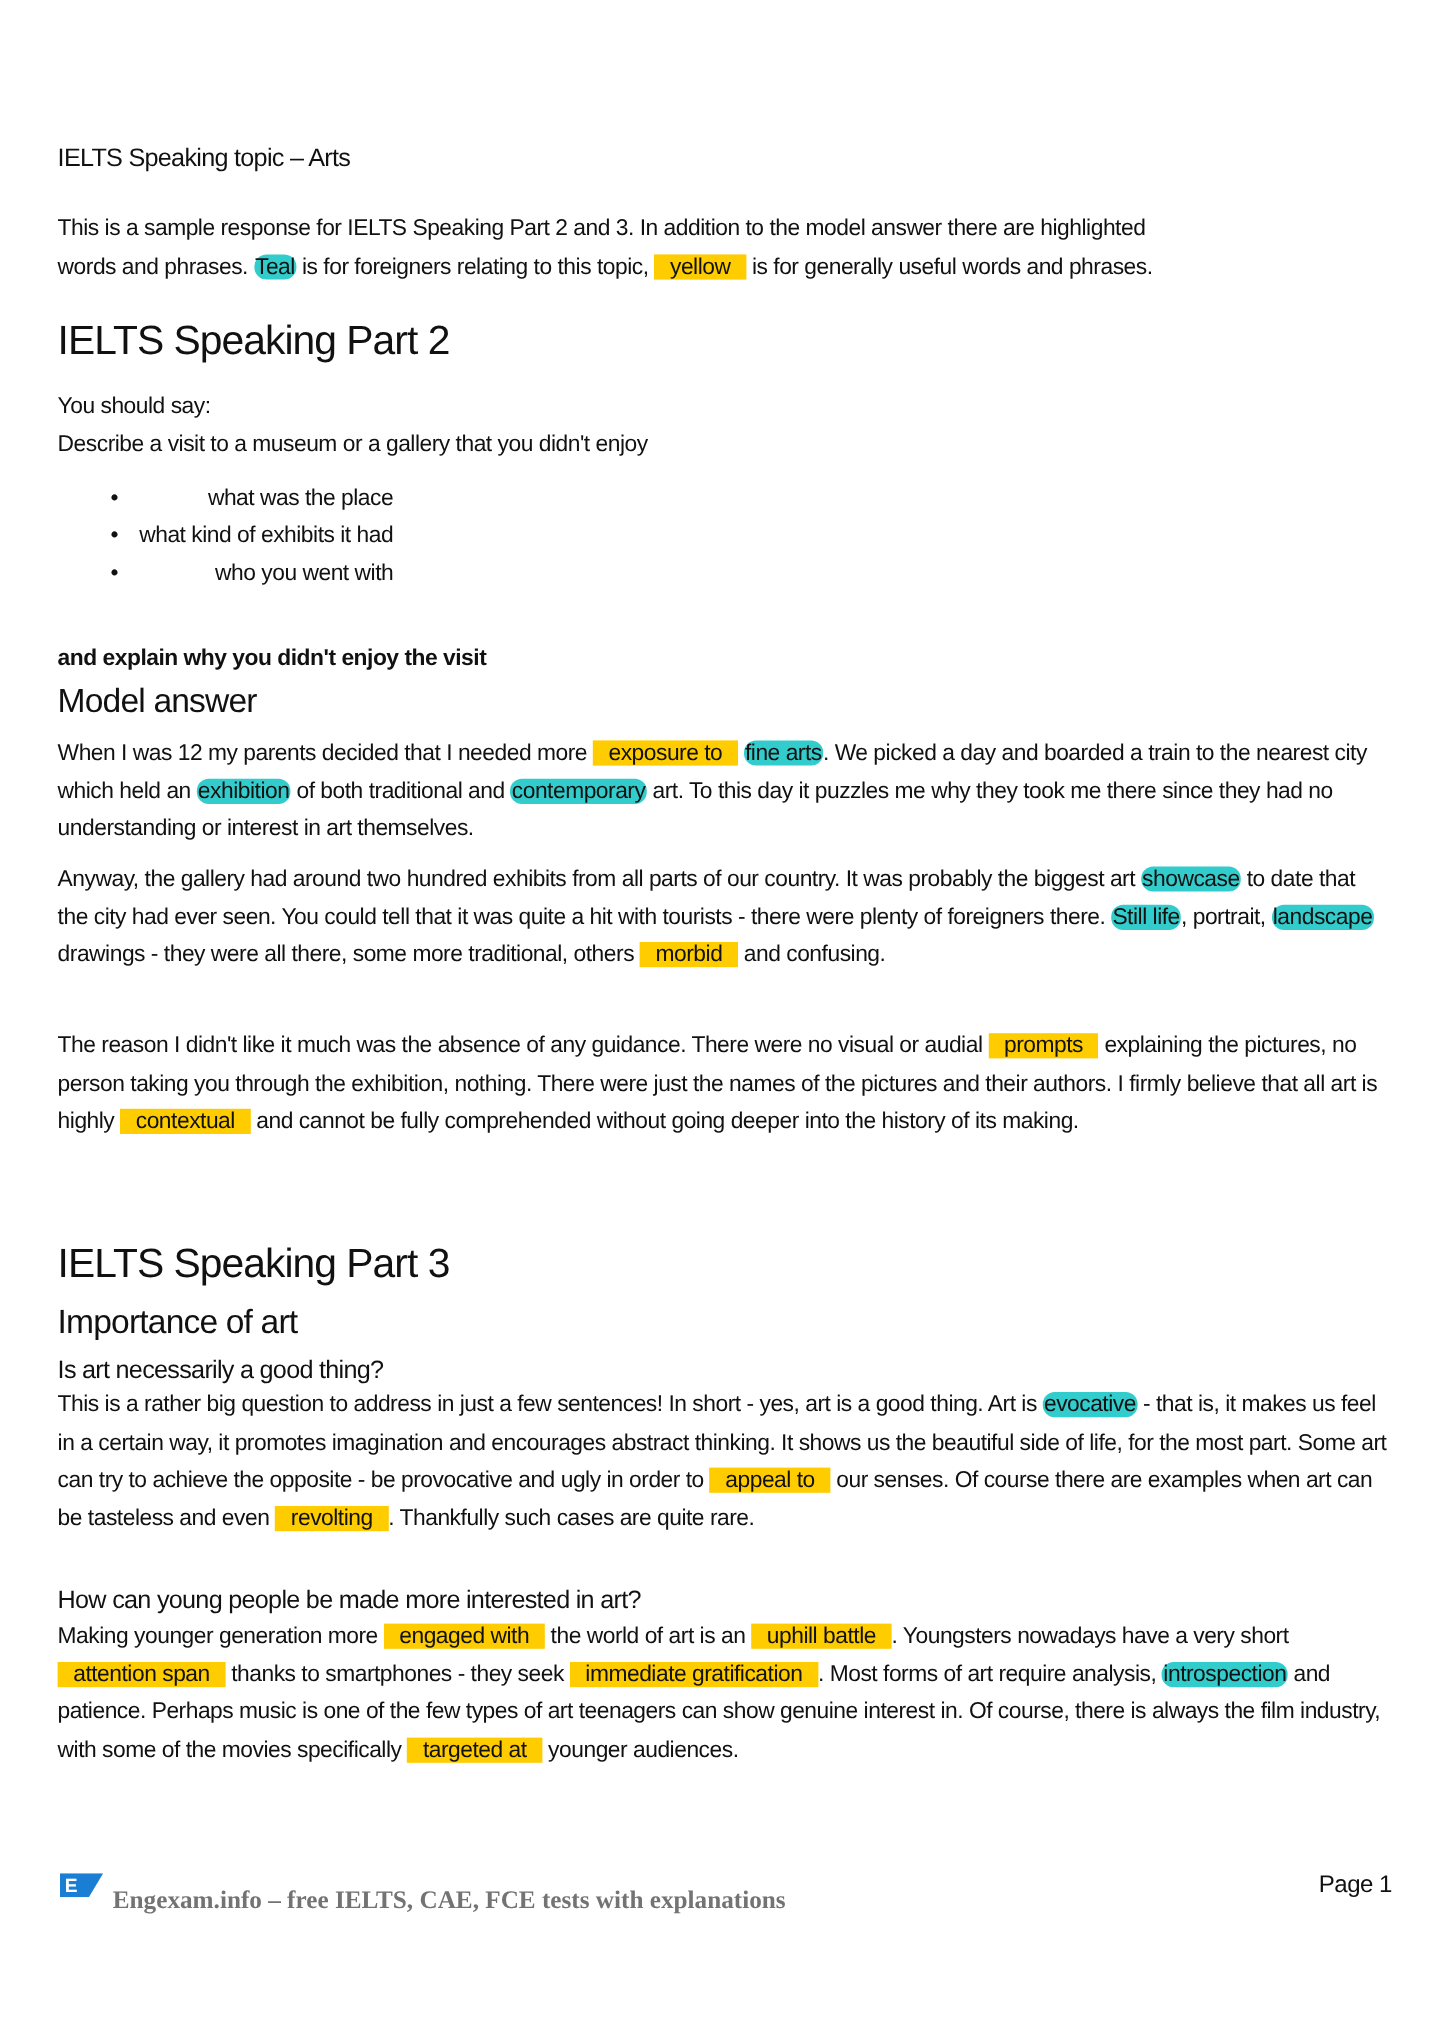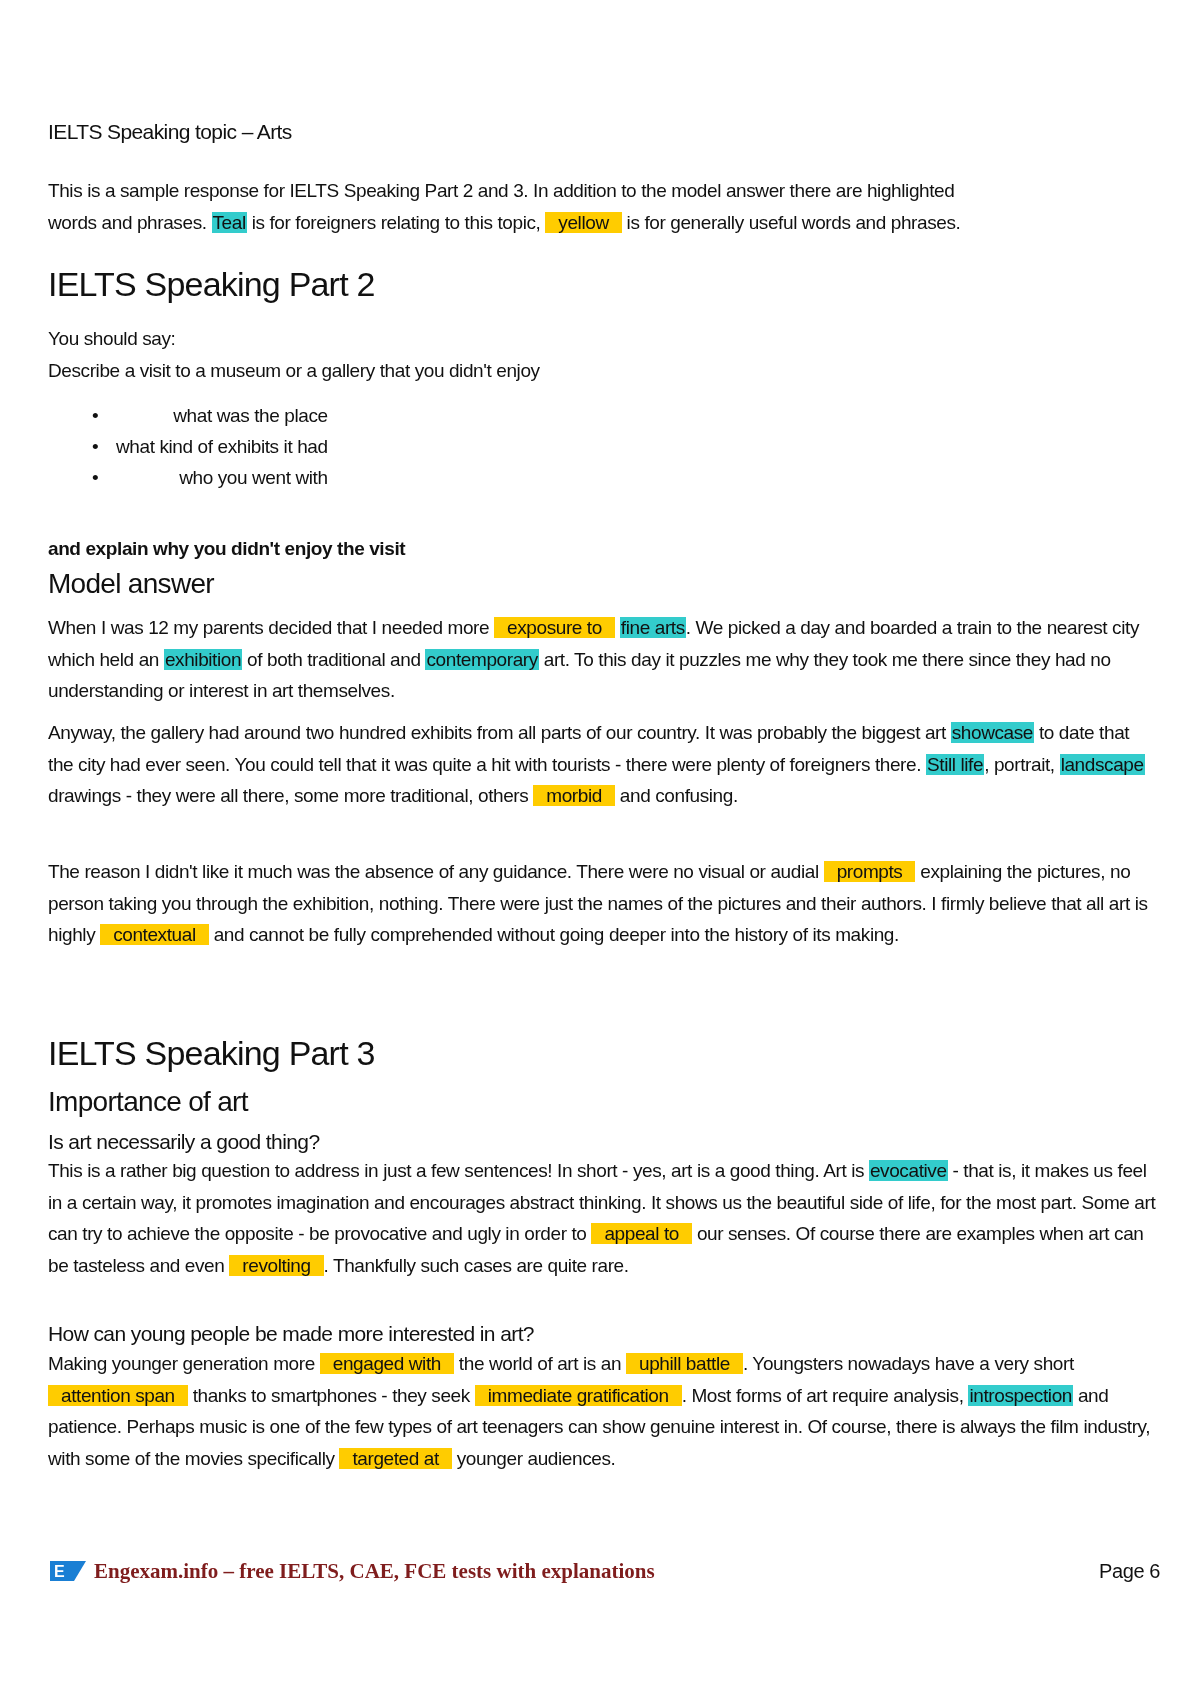--- a/index.html
+++ b/index.html
@@ -12,25 +12,25 @@
   .doc-title { position: absolute; top: 120px; font-size: 21px; letter-spacing: -0.6px; }
   .intro { position: absolute; top: 175px; font-size: 19px; line-height: 32px; letter-spacing: -0.4px; width: 1110px; }
   .h1 { position: absolute; font-size: 34px; letter-spacing: -0.8px; line-height: 40px; margin-top: 16px; }
   .h2 { position: absolute; font-size: 28px; letter-spacing: -0.7px; line-height: 30px; }
   .h3 { position: absolute; font-size: 21px; letter-spacing: -0.6px; line-height: 28px; }
   .p { position: absolute; font-size: 19px; line-height: 31.5px; letter-spacing: -0.4px; width: 1110px; }
   .task-line { display: block; }
   ul.bullets { position: absolute; top: 400px; margin: 0; padding: 0; list-style: none; font-size: 19px; letter-spacing: -0.4px; }
   ul.bullets li { line-height: 31px; padding-left: 68px; position: relative; text-align: right; }
   ul.bullets li::before { content: "•"; position: absolute; left: 44px; }
-  .teal { background: #33cccc; padding: 0 1px; }
+  .teal { background: #33cccc; padding: 0 1px; border-radius: 10px; }
   .yellow { background: #ffcc00; padding: 0 13px; }
   .footer { position: absolute; top: 1556px; left: 50px; width: 1110px; height: 30px; }
   .footer-logo { position: absolute; left: 0; top: 5px; width: 36px; height: 20px; }
-  .footer-text { position: absolute; left: 44px; top: 0; font-family: "Liberation Serif", "DejaVu Serif", serif; font-weight: bold; font-size: 21px; color: #7f1d1d; line-height: 30px; }
+  .footer-text { position: absolute; left: 44px; top: 12px; font-family: "Liberation Serif", "DejaVu Serif", serif; font-weight: bold; font-size: 21px; color: #737373; line-height: 30px; }
   .page-num { position: absolute; right: 0; top: 0; font-size: 20px; line-height: 30px; letter-spacing: -0.4px; }
 </style>
 </head>
 <body>
 
 <div class="page">
 
   <div class="doc-title">IELTS Speaking topic – Arts</div>
 
   <div class="intro">
@@ -69,14 +69,14 @@
   <div class="h3" style="top:1320px;">How can young people be made more interested in art?</div>
   <div class="p" style="top:1348px;"><span>Making younger generation more </span><span class="yellow">engaged with</span><span> the world of art is an </span><span class="yellow">uphill battle</span><span>. Youngsters nowadays have a very short </span><span class="yellow">attention span</span><span> thanks to smartphones - they seek </span><span class="yellow">immediate gratification</span><span>. Most forms of art require analysis, </span><span class="teal">introspection</span><span> and patience. Perhaps music is one of the few types of art teenagers can show genuine interest in. Of course, there is always the film industry, with some of the movies specifically </span><span class="yellow">targeted at</span><span> younger audiences.</span></div>
 </div>
 
 <div class="footer">
   <svg class="footer-logo" viewBox="0 0 36 20">
     <polygon points="0,0 36,0 24,20 0,20" fill="#1a7fd4"></polygon>
     <text x="4" y="16" font-family="Liberation Sans, sans-serif" font-size="16" font-weight="bold" fill="#ffffff">E</text>
   </svg>
   <span class="footer-text">Engexam.info – free IELTS, CAE, FCE tests with explanations</span>
-  <span class="page-num">Page 6</span>
+  <span class="page-num">Page 1</span>
 </div>
 
 </body></html>

